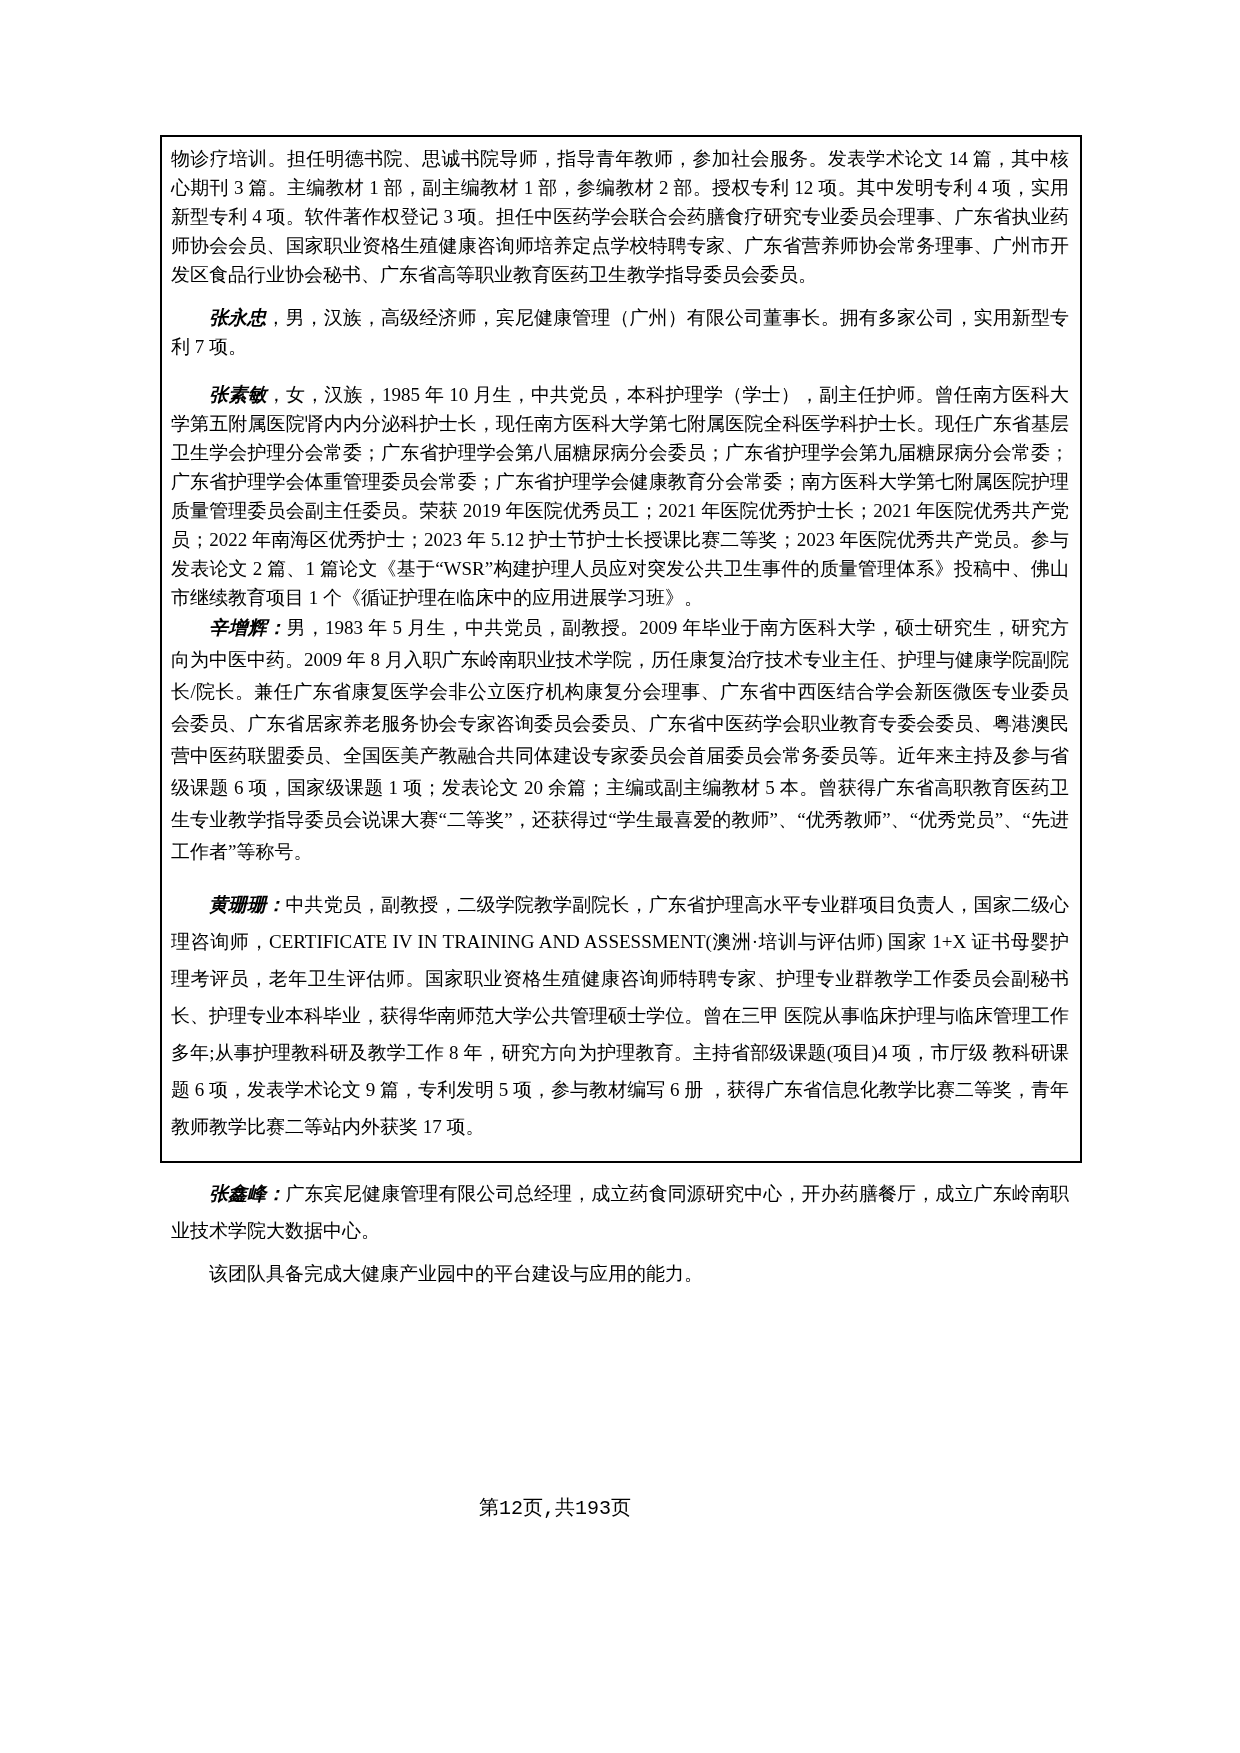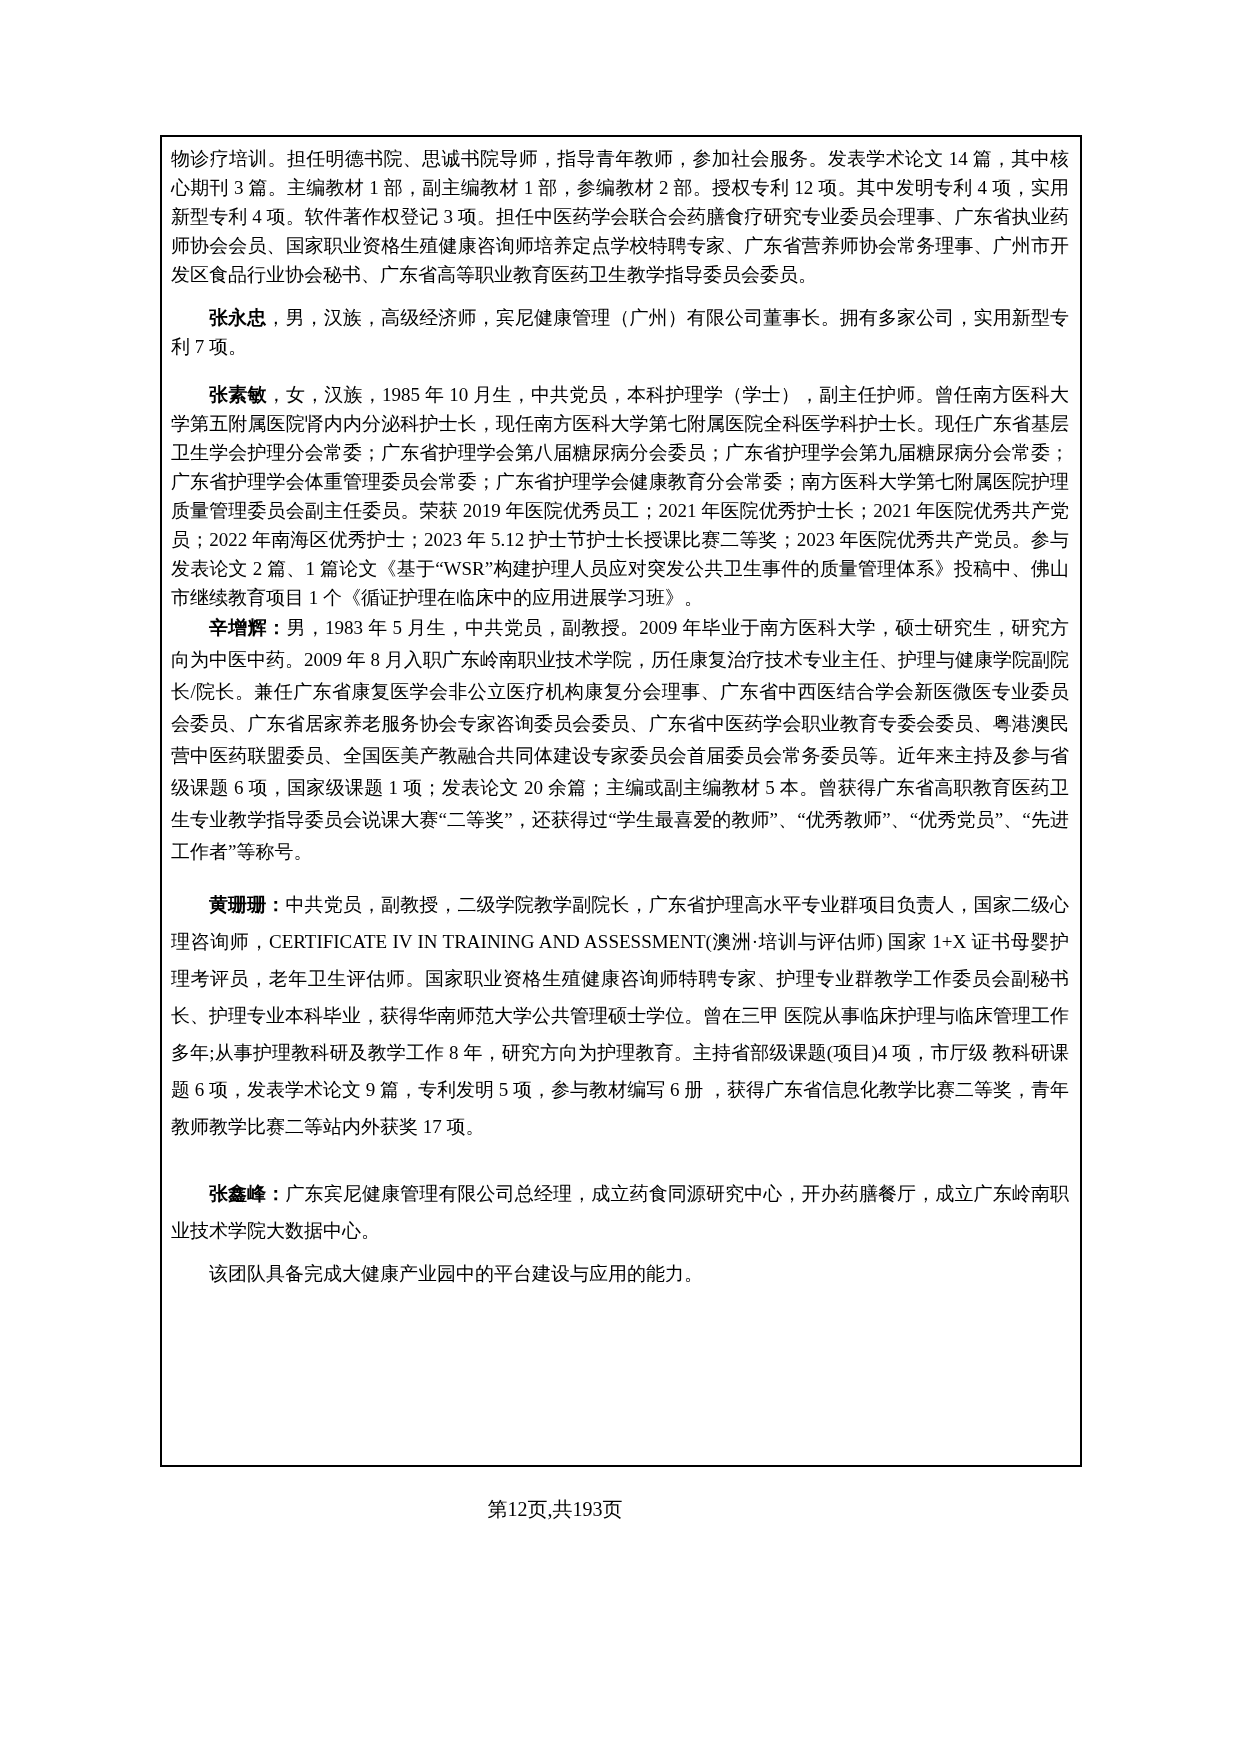--- a/index.html
+++ b/index.html
@@ -19,49 +19,50 @@
     width: 1240px;
     height: 1753px;
     background: #ffffff;
     overflow: hidden;
   }
   .content-box {
     position: absolute;
     left: 160px;
     top: 135px;
     width: 922px;
-    height: 1332px;
+    height: 1028px;
     border: 2px solid #000000;
     padding: 7px 11px 0 9px;
     background: #ffffff;
   }
   .para {
     margin: 0;
     font-size: 19px;
     line-height: 29px;
     text-align: justify;
     word-break: break-all;
   }
   .para.indent { text-indent: 2em; }
-  .para b { font-weight: bold; }
+  .para b { font-weight: bold; font-style: italic; }
   .p2 { margin-top: 14px; }
   .p3 { margin-top: 19px; }
   .p4 { line-height: 32px; margin-top: 0; }
   .p5 { line-height: 37px; margin-top: 18px; }
   .p6 { line-height: 37px; margin-top: 30px; }
   .p7 { line-height: 33px; margin-top: 8px; }
   .footer {
     position: absolute;
     top: 1496px;
     left: 0;
     width: 1110px;
     text-align: center;
     font-size: 20px;
     line-height: 26px;
     color: #000000;
+    font-family: Liberation Mono, monospace;
   }
 </style>
 </head>
 <body>
 
 <div class="page">
 
   <div class="content-box">
 
     <p class="para p1"><span>物诊疗培训。担任明德书院、思诚书院导师，指导青年教师，参加社会服务。发表学术论文 14 篇，其中核心期刊 3 篇。主编教材 1 部，副主编教材 1 部，参编教材 2 部。授权专利 12 项。其中发明专利 4 项，实用新型专利 4 项。软件著作权登记 3 项。担任中医药学会联合会药膳食疗研究专业委员会理事、广东省执业药师协会会员、国家职业资格生殖健康咨询师培养定点学校特聘专家、广东省营养师协会常务理事、广州市开发区食品行业协会秘书、广东省高等职业教育医药卫生教学指导委员会委员。</span></p>

